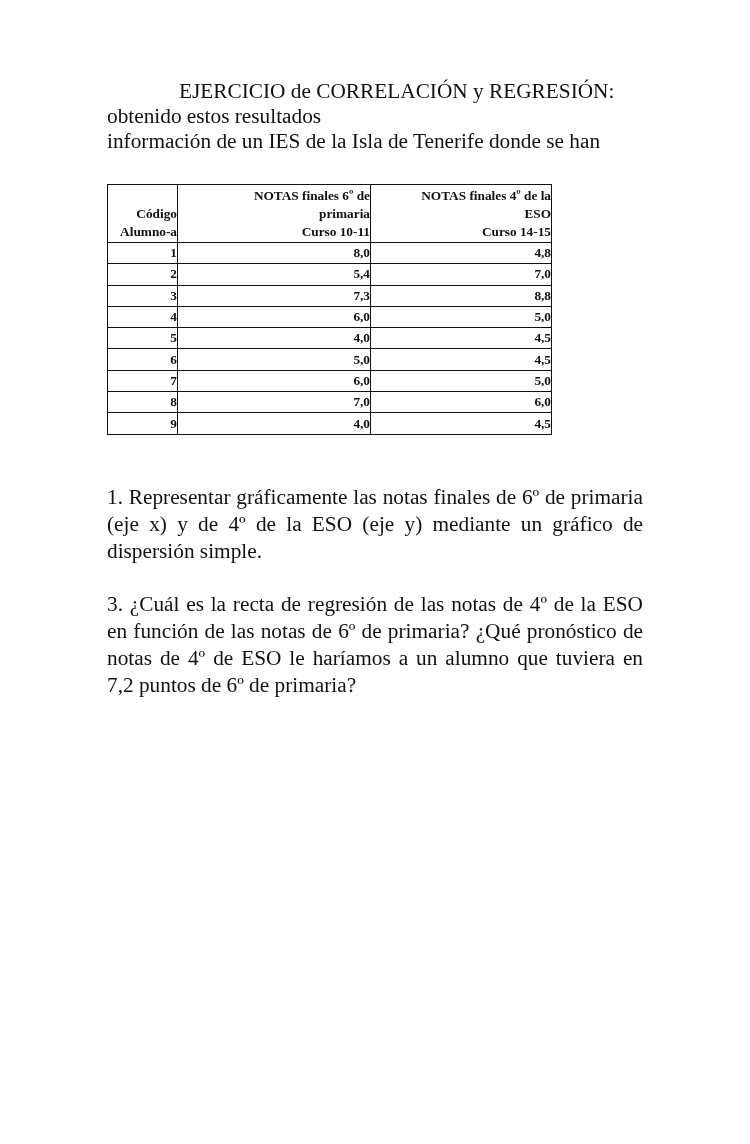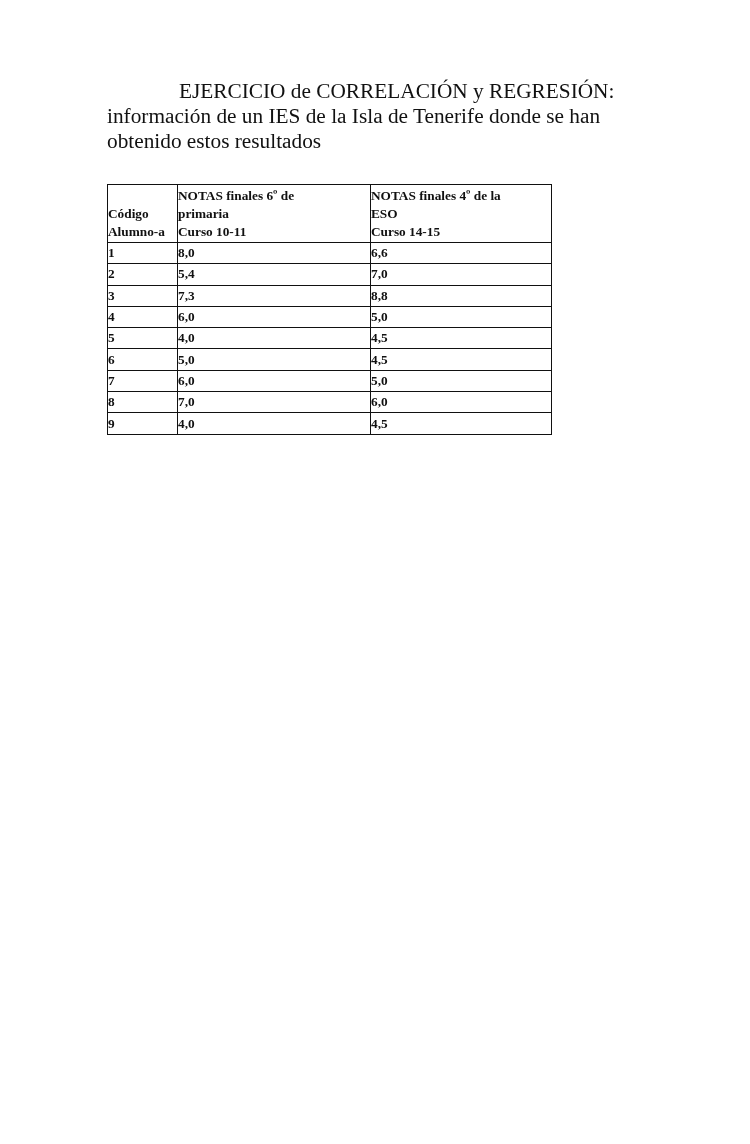--- a/index.html
+++ b/index.html
@@ -5,40 +5,40 @@
   html, body { margin: 0; padding: 0; background: #ffffff; }
   body { width: 750px; height: 1144px; position: relative; overflow: hidden;
          font-family: "Liberation Serif", "DejaVu Serif", serif; color: #111; }
   .page { position: absolute; left: 0; top: 0; width: 750px; height: 1144px; }
   .intro { position: absolute; left: 107px; top: 79px; width: 540px;
            font-size: 21.3px; line-height: 25px; }
   .intro .title-line { display: block; text-indent: 72px; }
   .intro span { display: block; }
   table.data { position: absolute; left: 107px; top: 184px; border-collapse: collapse;
                font-family: "Liberation Serif", serif; font-weight: bold; font-size: 13.3px; }
-  table.data th, table.data td { border: 1.5px solid #111; text-align: left; padding: 0; }
+  table.data th, table.data td { border: 1.5px solid #111; text-align: right; padding: 0; }
   table.data th { vertical-align: bottom; line-height: 18px; font-weight: bold; padding-bottom: 1px; }
   table.data thead tr { height: 58px; }
   table.data tbody tr { height: 21.3px; }
   table.data td { line-height: 18px; }
   .c1 { width: 69px; } .c2 { width: 192px; } .c3 { width: 180px; }
   .th-line { display: block; }
   .questions { position: absolute; left: 107px; top: 484px; width: 536px;
                font-size: 21.3px; line-height: 27px; }
   .q { text-align: justify; margin: 0 0 26px 0; }
 </style>
 </head>
 <body>
 
 <div class="page">
 
   <div class="intro">
     <span class="title-line">EJERCICIO de CORRELACIÓN y REGRESIÓN:</span>
+    <span>obtenido estos resultados</span>
     <span>información de un IES de la Isla de Tenerife donde se han</span>
-    <span>obtenido estos resultados</span>
   </div>
 
   <table class="data">
     <thead>
       <tr>
         <th class="c1">
           <span class="th-line">Código</span>
           <span class="th-line">Alumno-a</span>
         </th>
         <th class="c2">
@@ -50,21 +50,21 @@
           <span class="th-line">NOTAS finales 4º de la</span>
           <span class="th-line">ESO</span>
           <span class="th-line">Curso 14-15</span>
         </th>
       </tr>
     </thead>
     <tbody>
       <tr>
         <td>1</td>
         <td>8,0</td>
-        <td>6,6</td>
+        <td>4,8</td>
       </tr>
       <tr>
         <td>2</td>
         <td>5,4</td>
         <td>7,0</td>
       </tr>
       <tr>
         <td>3</td>
         <td>7,3</td>
         <td>8,8</td>
@@ -96,15 +96,17 @@
       </tr>
       <tr>
         <td>9</td>
         <td>4,0</td>
         <td>4,5</td>
       </tr>
     </tbody>
   </table>
 
   <div class="questions">
+    <p class="q">1. Representar gráficamente las notas finales de 6º de primaria (eje x) y de 4º de la ESO (eje y) mediante un gráfico de dispersión simple.</p>
+    <p class="q">3. ¿Cuál es la recta de regresión de las notas de 4º de la ESO en función de las notas de 6º de primaria?  ¿Qué pronóstico de notas de 4º de ESO le haríamos a un alumno que tuviera en 7,2 puntos de 6º de primaria?</p>
   </div>
 
 </div>
 
 </body></html>

